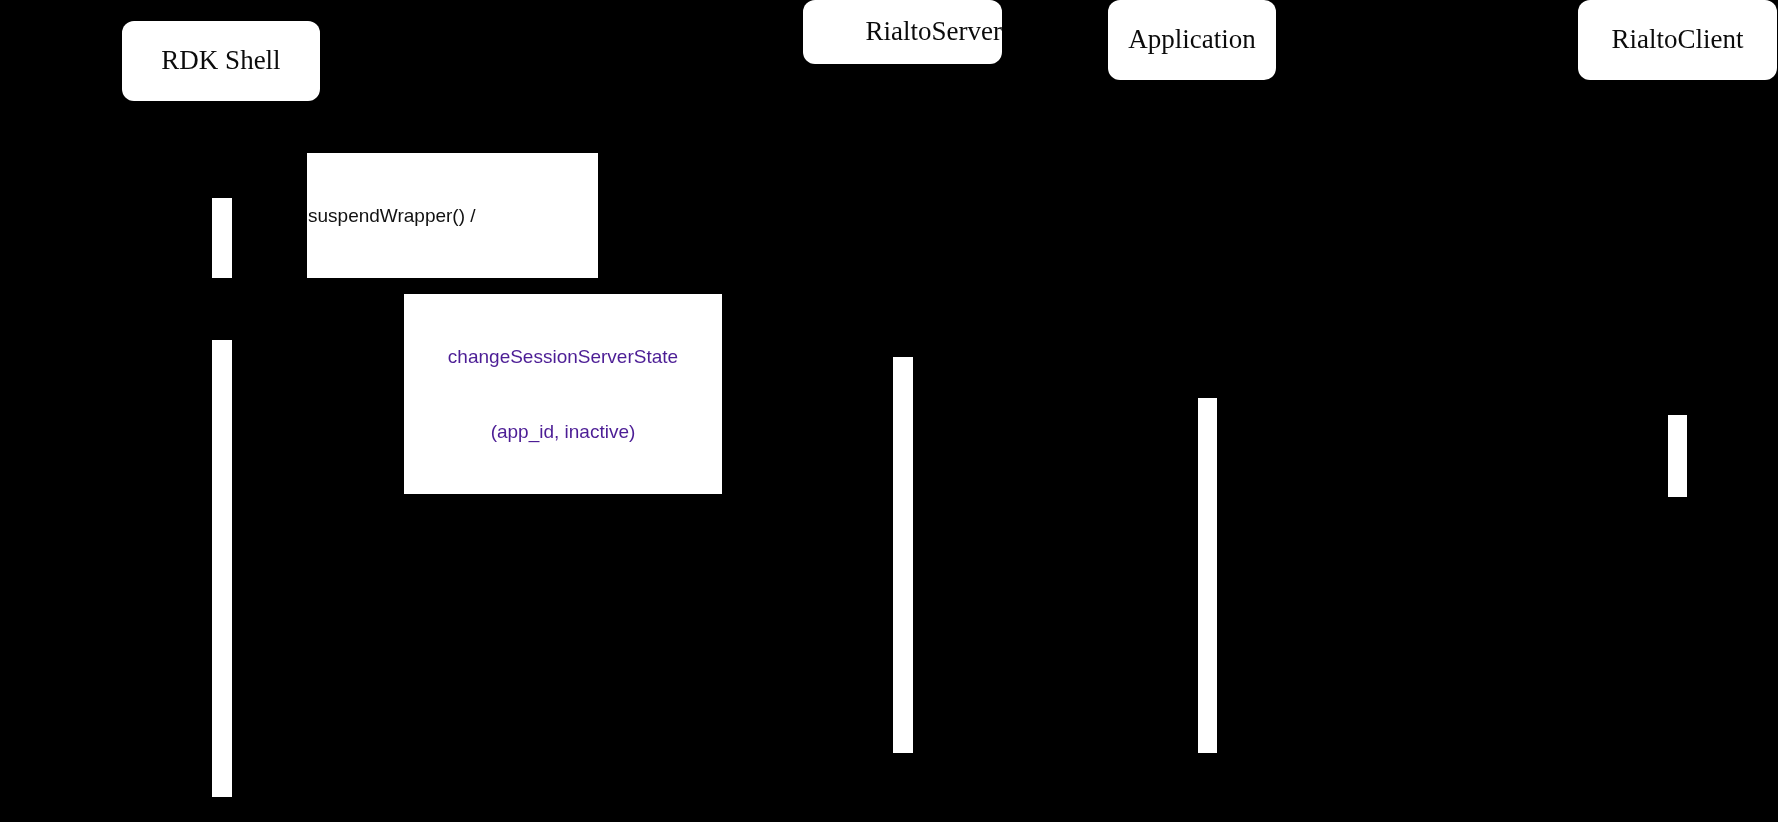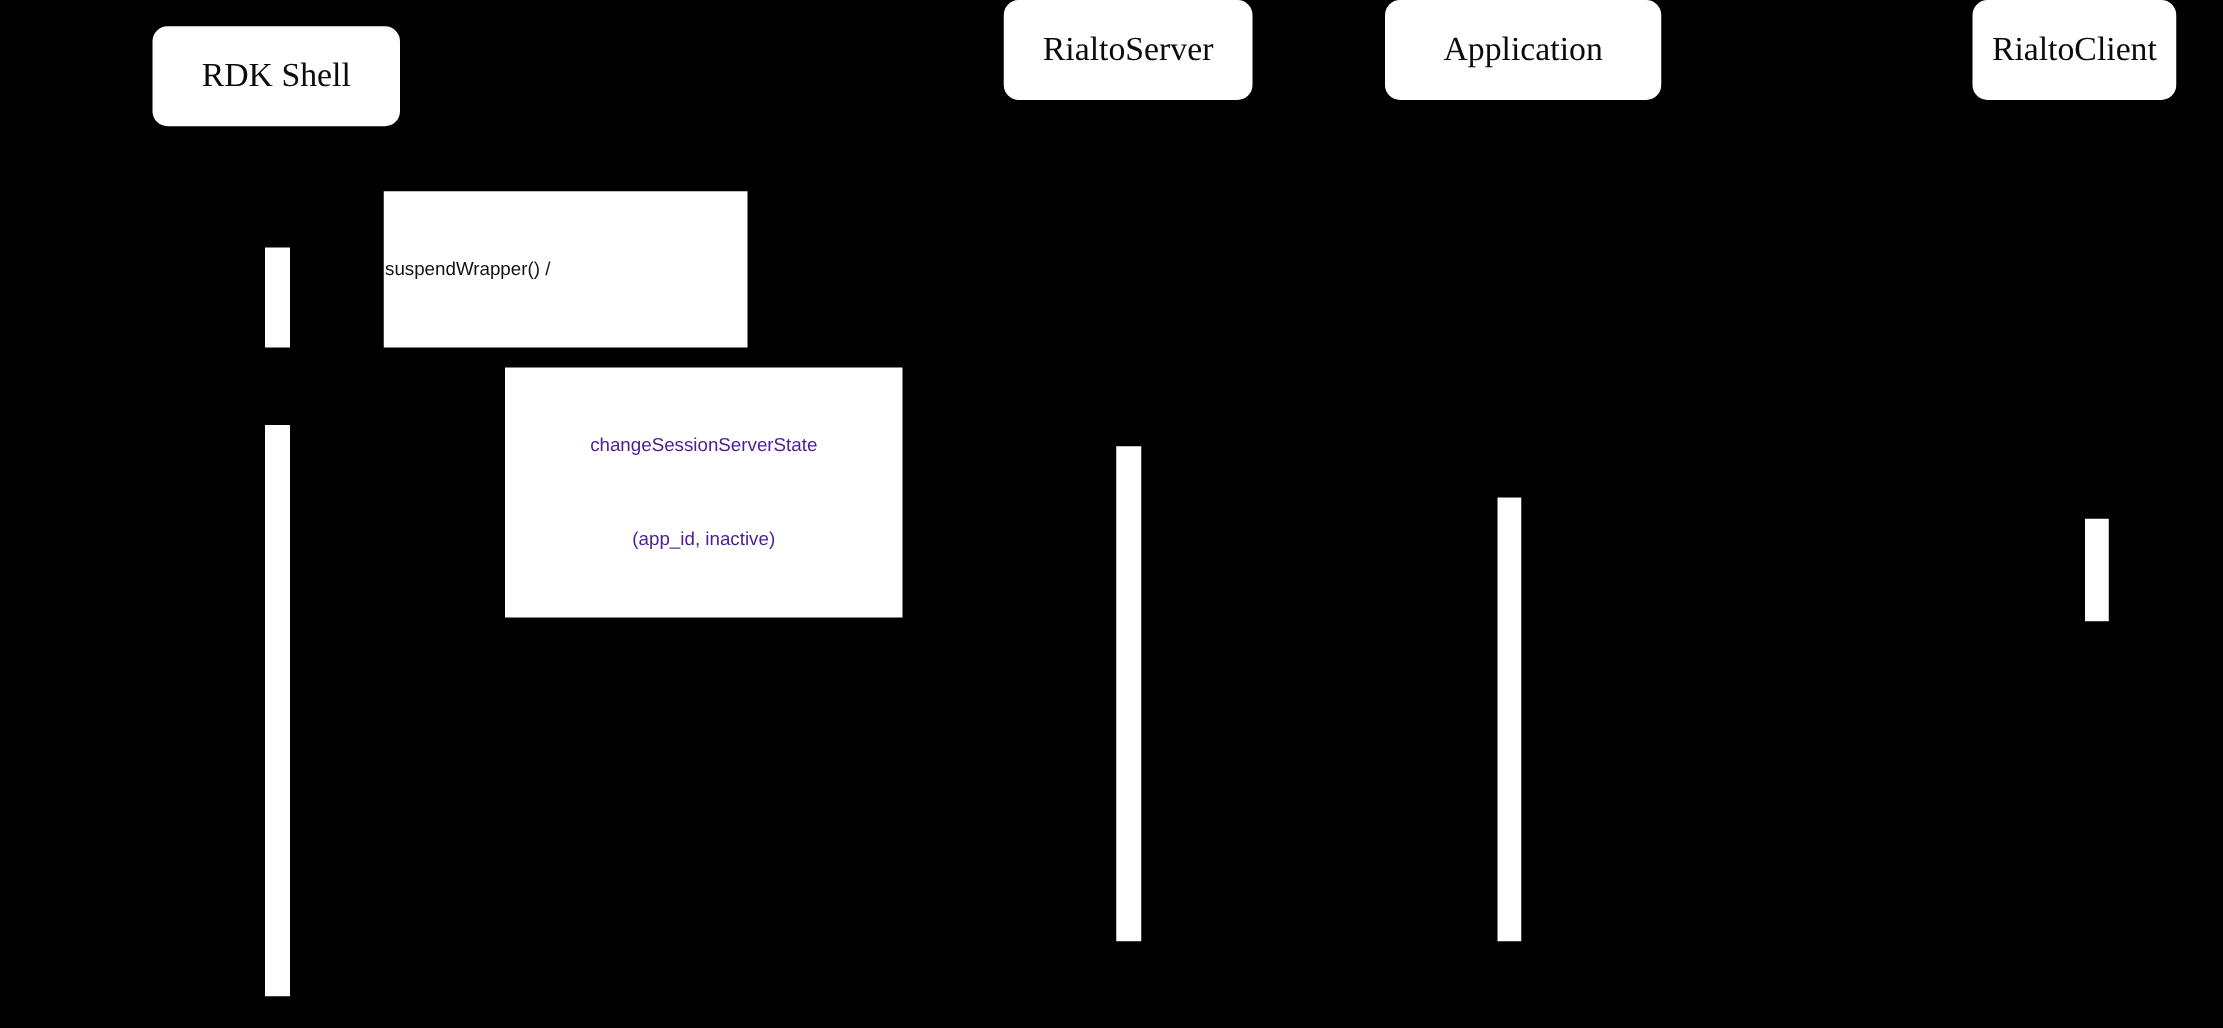--- a/index.html
+++ b/index.html
@@ -53,21 +53,21 @@
   .message-line {
     position: absolute;
     height: 2px;
     background: #000000;
   }
   .message-label {
     position: absolute;
     background: #ffffff;
     padding: 0 1px;
     font-family: "Liberation Sans", sans-serif;
-    font-size: 15px;
+    font-size: 19px;
     line-height: 25px;
     white-space: pre;
   }
   .message-label.dark {
     color: #111111;
   }
   .message-label.navy {
     color: #4c1d95;
   }
   .label-line {
@@ -97,29 +97,29 @@
 
   <div class="lifeline" style="left:220px; top:101px; height:721px;"></div>
   <div class="lifeline" style="left:901px; top:80px;  height:742px;"></div>
   <div class="lifeline" style="left:1206px;top:80px;  height:742px;"></div>
   <div class="lifeline" style="left:1676px;top:80px;  height:742px;"></div>
 
   <div class="participant-box" style="left:122px; top:21px; width:198px; height:80px;">
     <span>RDK Shell</span>
   </div>
 
-  <div class="participant-box" style="left:803px; top:0px; width:199px; height:80px;">
+  <div class="participant-box" style="left:803px; top:0px; width:199px; height:64px;justify-content:flex-end;">
     <span>RialtoServer</span>
   </div>
 
-  <div class="participant-box" style="left:1108px; top:0px; width:221px; height:80px;align-items:center;">
+  <div class="participant-box" style="left:1108px; top:0px; width:168px; height:80px;align-items:center;">
     <span>Application</span>
   </div>
 
-  <div class="participant-box" style="left:1578px; top:0px; width:163px; height:80px;">
+  <div class="participant-box" style="left:1578px; top:0px; width:199px; height:80px;">
     <span>RialtoClient</span>
   </div>
 
   <div class="message-line" style="left:232px; top:206px; width:56px;"></div>
   <div class="message-line" style="left:288px; top:206px; width:2px; height:46px;"></div>
   <div class="message-line" style="left:232px; top:250px; width:58px;"></div>
 
   <div class="message-label dark" style="left:307px; top:153px; width:289px;">
     <span class="label-line align-left">suspendWrapper() /</span>
   </div>

